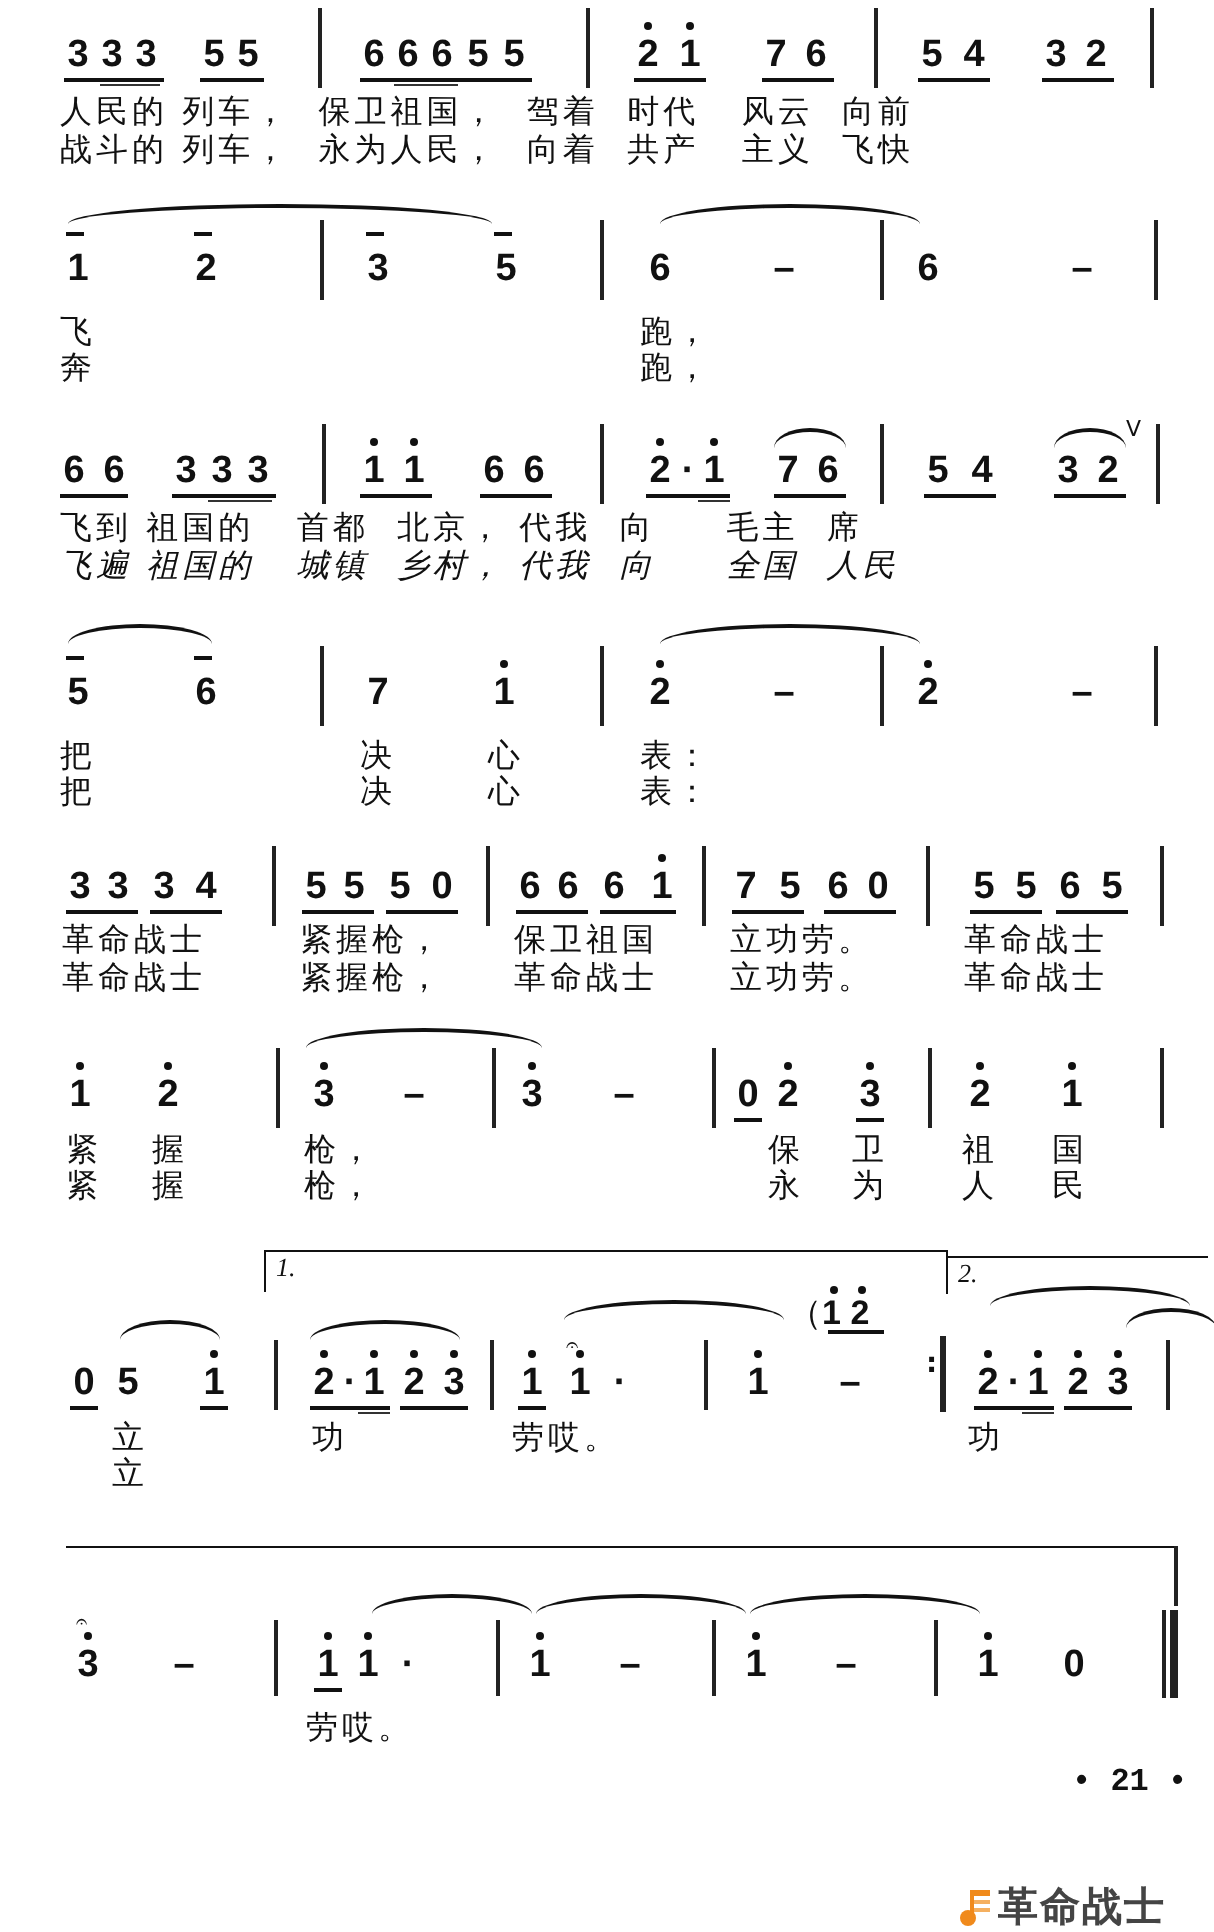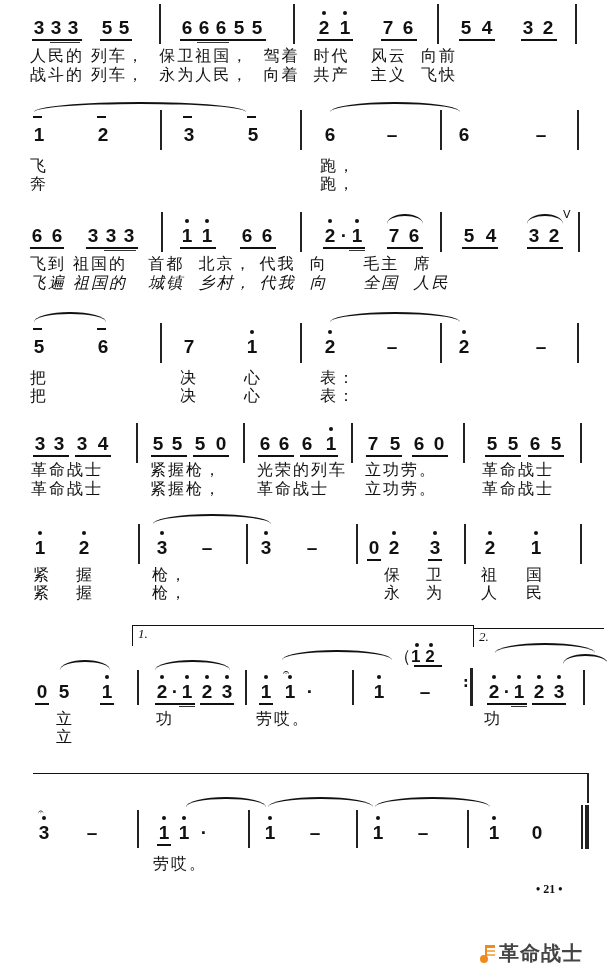--- a/index.html
+++ b/index.html
@@ -11,21 +11,21 @@
   .n .dot { position: absolute; left: 5px; top: -7px; width: 4px; height: 4px; border-radius: 2px; background: #111; }
   .n .bar { position: absolute; left: 1px; top: -9px; width: 9px; height: 2px; background: #111; }
   .ul { position: absolute; height: 1.6px; background: #111; }
   .ul2 { position: absolute; height: 1px; background: #333; }
   .bl { position: absolute; width: 1.5px; background: #222; }
   .slur { position: absolute; border-top: 2px solid #111; border-radius: 50% 50% 0 0 / 100% 100% 0 0; height: 8px; }
   .lyr { position: absolute; font-family: "DejaVu Sans", sans-serif; font-size: 16px; line-height: 18px;
          letter-spacing: 2px; white-space: pre; }
   .volta { position: absolute; border-top: 1.5px solid #111; border-left: 1.5px solid #111; height: 14px; }
   .volta span { font-style: italic; font-size: 13px; position: absolute; left: 5px; top: 0px; font-family: "Liberation Serif", serif; }
-  .pageno { position: absolute; font-family: Liberation Serif, serif; font-weight: bold; font-size: 12px; }
+  .pageno { position: absolute; font-family: Liberation Mono, monospace; font-weight: bold; font-size: 16px; }
   .logo { position: absolute; display: flex; align-items: center; gap: 3px; }
   .logo-icon { width: 16px; height: 20px; position: relative; }
   .logo-text { font-size: 20px; color: #444; font-weight: bold; letter-spacing: 1px; }
 </style>
 </head>
 <body>
 
 <div>
 
   <div class="row" style="top:0;">
@@ -208,21 +208,21 @@
       <span class="n" style="left:506px;top:16px;">5</span>
     <span class="n" style="left:528px;top:16px;">6</span>
       <span class="n" style="left:549px;top:16px;">5</span>
     <div class="ul" style="left:485px;top:37px;width:36px;"></div>
       <div class="ul" style="left:528px;top:37px;width:36px;"></div>
 
     <div class="lyr" style="left:31px;top:43px;">革命战士</div>
     <div class="lyr" style="left:31px;top:62px;">革命战士</div>
     <div class="lyr" style="left:150px;top:43px;">紧握枪，</div>
     <div class="lyr" style="left:150px;top:62px;">紧握枪，</div>
-    <div class="lyr" style="left:257px;top:43px;">光荣的列车</div>
+    <div class="lyr" style="left:257px;top:43px;">保卫祖国</div>
     <div class="lyr" style="left:257px;top:62px;">革命战士</div>
     <div class="lyr" style="left:365px;top:43px;">立功劳。</div>
     <div class="lyr" style="left:365px;top:62px;">立功劳。</div>
     <div class="lyr" style="left:482px;top:43px;">革命战士</div>
     <div class="lyr" style="left:482px;top:62px;">革命战士</div>
   </div>
 
   <div class="row" style="top:512px;">
     <div class="slur" style="left:153px;top:2px;width:118px;"></div>
     <div class="bl" style="left:138px;top:12px;height:40px;"></div>

